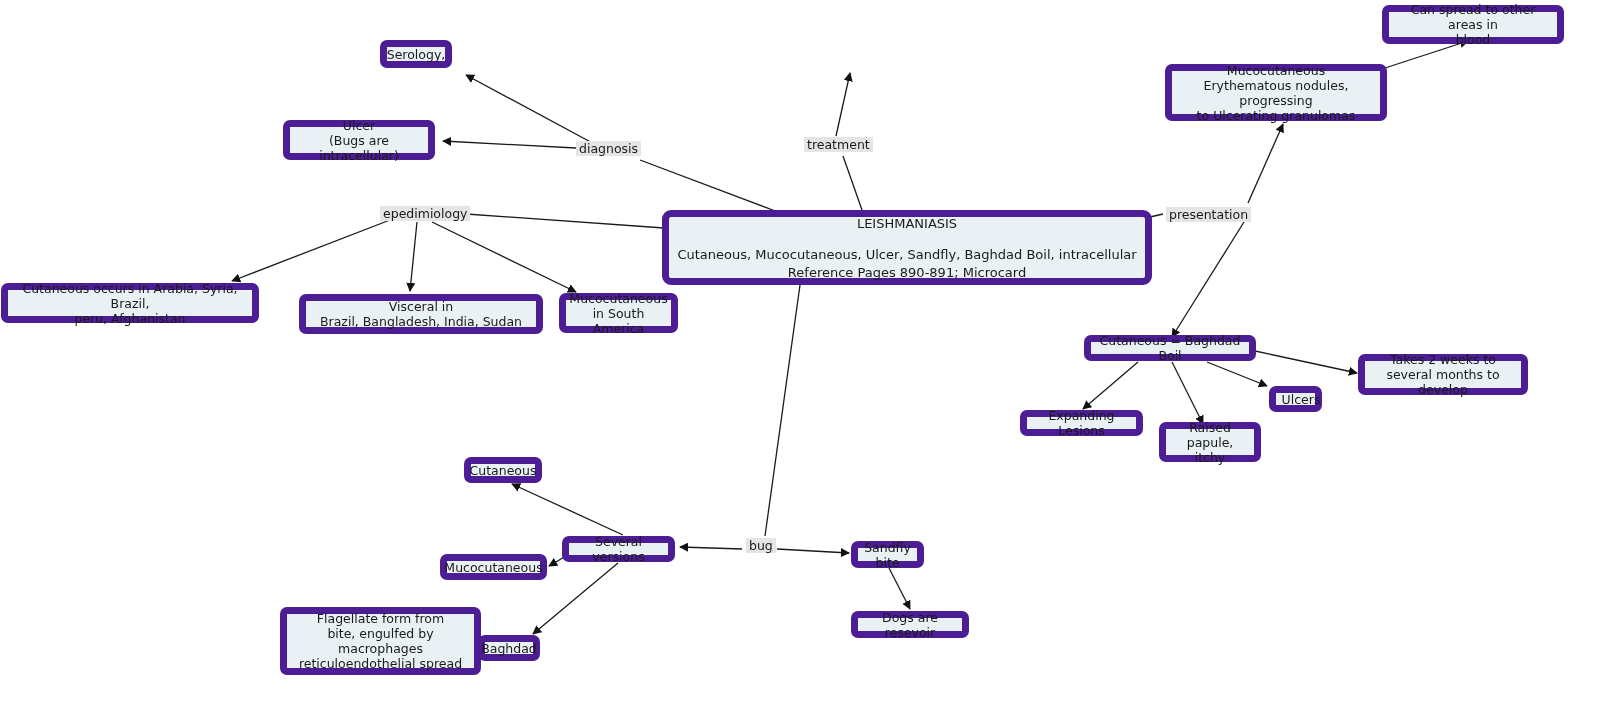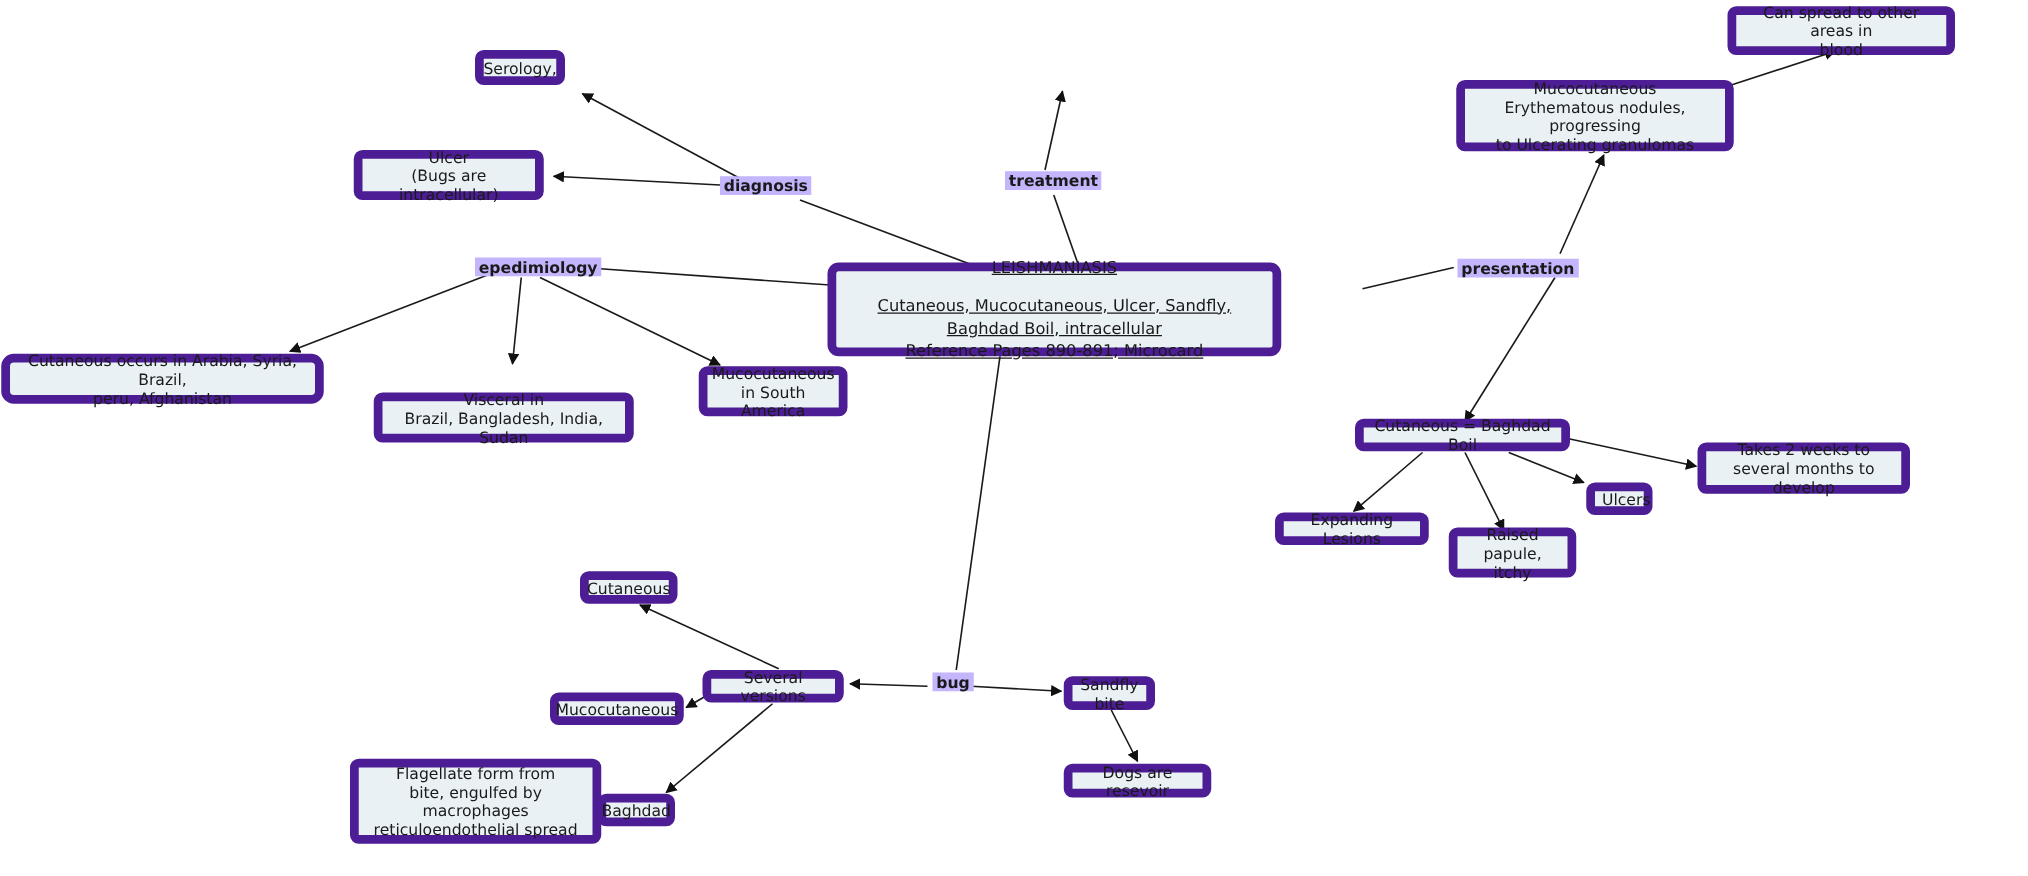--- a/index.html
+++ b/index.html
@@ -59,26 +59,25 @@
   .central-title {
     margin-bottom: 13px;
   }
   .central-sub {
     line-height: 18px;
   }
   .edge-label {
     position: absolute;
     font-size: 12.5px;
     color: #1a1a1a;
-    background: #c4b5fd;
+    background: #e5e5e5;
     padding: 0 3px;
     white-space: nowrap;
     z-index: 3;
     text-align: center;
-    font-weight: bold;
   }
 </style>
 </head>
 <body>
 
 <div id="canvas">
 
   <svg id="edge-layer" viewBox="0 0 1622 701" width="1622" height="701">
     <defs>
       <marker id="arrow" viewBox="0 0 10 10" refX="9" refY="5" markerWidth="7" markerHeight="7" orient="auto-start-reverse">
@@ -135,45 +134,45 @@
 
     <g>
       <path d="M 478 647 L 455 645" stroke="#1a1a1a" stroke-width="1.3" fill="none" marker-end="url(#arrow)"></path>
     </g>
 
     <g>
       <path d="M 889 568 L 910 609" stroke="#1a1a1a" stroke-width="1.3" fill="none" marker-end="url(#arrow)"></path>
     </g>
   </svg>
 
-  <div class="node central" style="left:662px; top:210px; width:363px; height:75px;text-decoration:underline;">
+  <div class="node central" style="left:662px; top:210px; width:490px; height:75px;">
     <div class="central-inner">
       <span class="central-title">LEISHMANIASIS</span>
       <span class="central-sub">Cutaneous, Mucocutaneous, Ulcer, Sandfly, Baghdad Boil, intracellular</span>
       <span class="central-sub">Reference Pages 890-891; Microcard</span>
     </div>
   </div>
 
   <div class="node" style="left:380px; top:40px; width:72px; height:28px;">Serology,</div>
 
   <div class="node" style="left:283px; top:120px; width:152px; height:40px;">Ulcer
 (Bugs are intracellular)</div>
 
 
   <div class="node" style="left:1382px; top:5px; width:182px; height:39px;">Can spread to other areas in
 blood</div>
 
   <div class="node" style="left:1165px; top:64px; width:222px; height:57px;">Mucocutaneous
 Erythematous nodules, progressing
 to Ulcerating granulomas</div>
 
-  <div class="node" style="left:1px; top:283px; width:258px; height:40px;border-radius:10px;">Cutaneous occurs in Arabia, Syria, Brazil,
+  <div class="node" style="left:1px; top:283px; width:258px; height:40px;">Cutaneous occurs in Arabia, Syria, Brazil,
 peru, Afghanistan</div>
 
-  <div class="node" style="left:299px; top:294px; width:208px; height:40px;margin-top:20px;">Visceral in
+  <div class="node" style="left:299px; top:294px; width:244px; height:40px;">Visceral in
 Brazil, Bangladesh, India, Sudan</div>
 
   <div class="node" style="left:559px; top:293px; width:119px; height:40px;">Mucocutaneous
 in South America</div>
 
   <div class="node" style="left:1084px; top:335px; width:172px; height:26px;">Cutaneous = Baghdad Boil</div>
 
   <div class="node" style="left:1358px; top:354px; width:170px; height:41px;">Takes 2 weeks to
 several months to develop</div>
 

